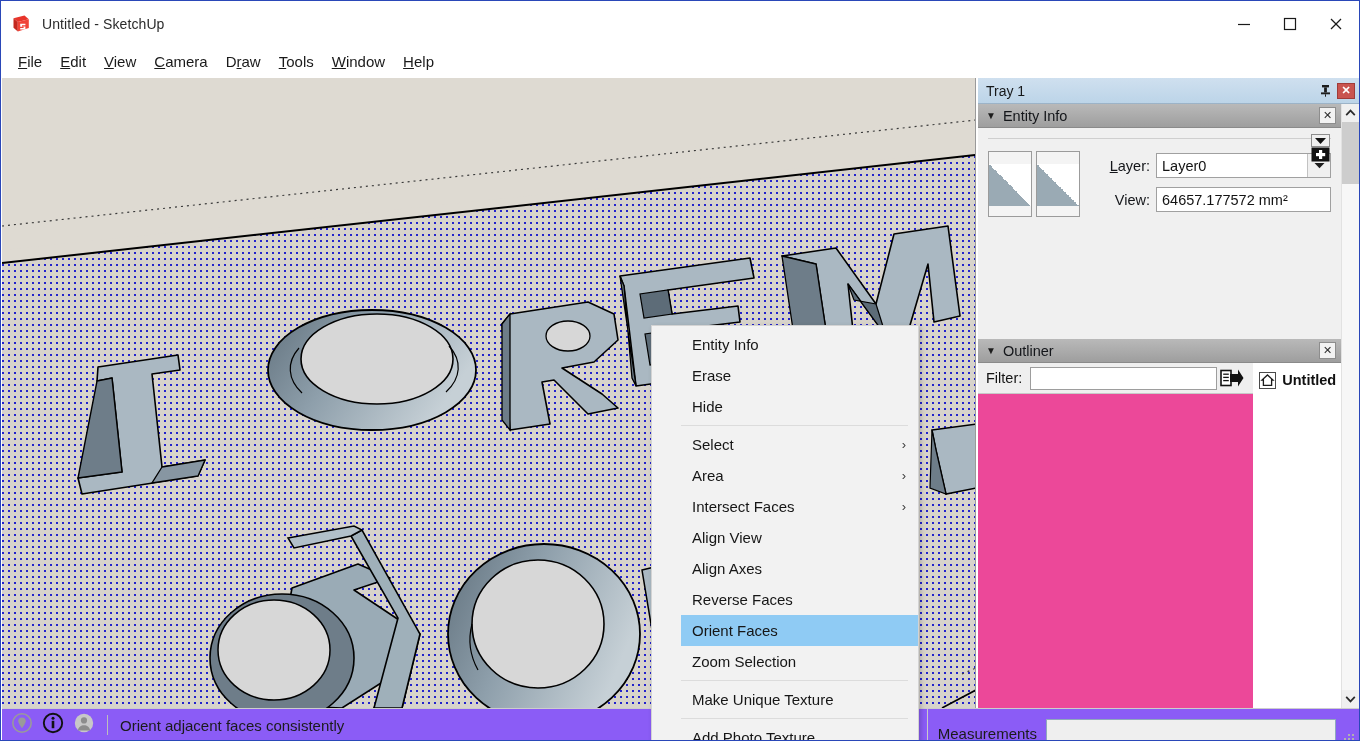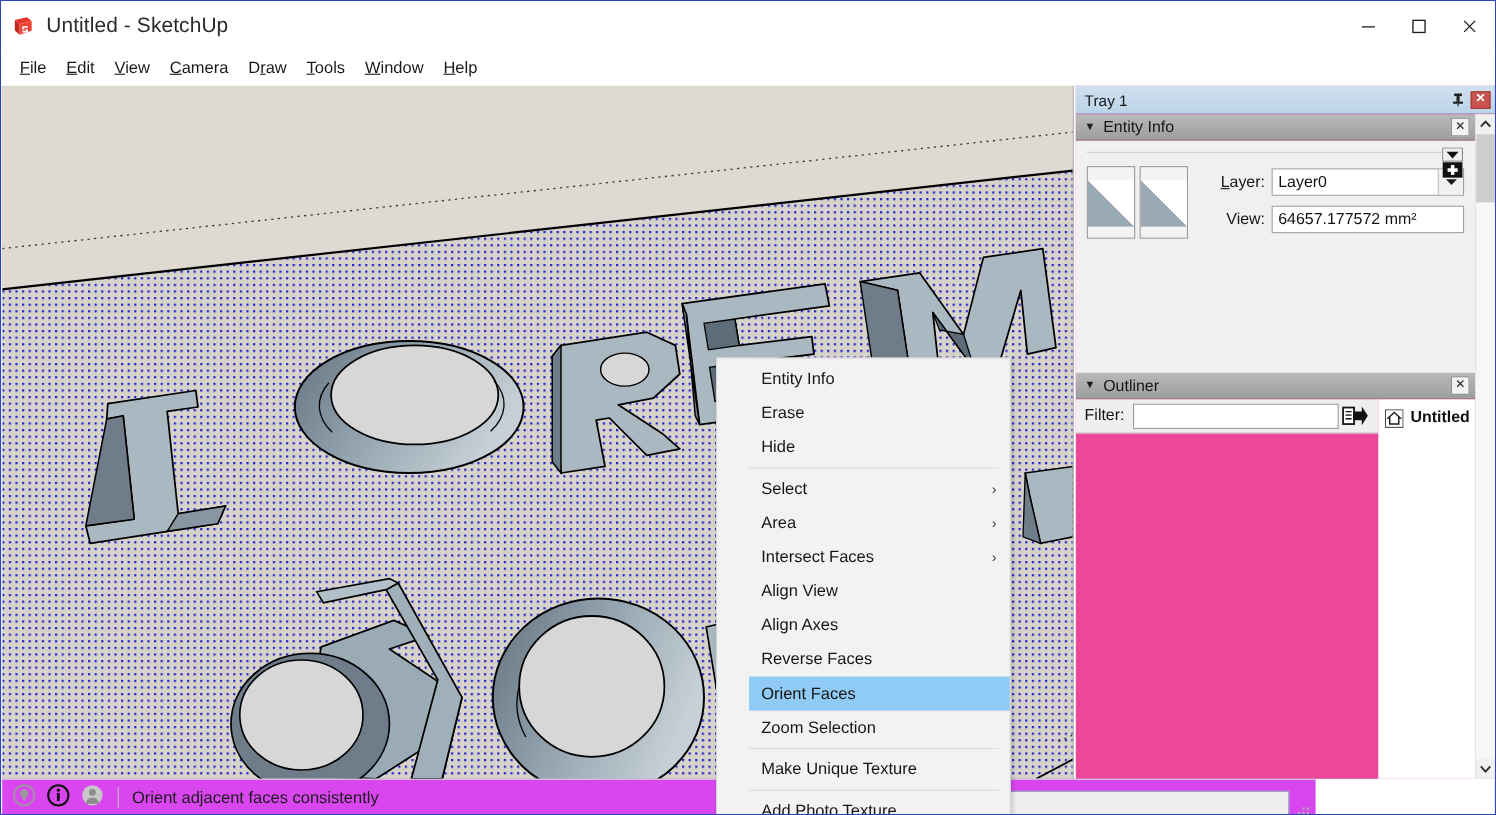--- a/index.html
+++ b/index.html
@@ -23,21 +23,21 @@
     width: 1358px; height: 45px;
     background: #ffffff;
     display: flex; align-items: center;
   }
   .app-icon {
     width: 22px; height: 22px; margin-left: 9px; margin-right: 10px;
     position: relative; flex: 0 0 auto;
   }
   .app-icon svg { display: block; }
   .title-text {
-    font-size: 19px; color: #2b2b2b; letter-spacing: 0.1px;
+    font-size: 14px; color: #2b2b2b; letter-spacing: 0.1px;
     white-space: nowrap;
   }
   .win-controls {
     margin-left: auto; display: flex; height: 45px;
   }
   .win-btn {
     width: 46px; height: 45px;
     display: flex; align-items: center; justify-content: center;
   }
   .win-glyph { display: block; }
@@ -245,22 +245,22 @@
   .ctx-item .sub-arrow { margin-left: auto; font-size: 13px; color: #3c3c3c; }
   .ctx-sep { height: 1px; background: #dcdcdc; margin: 3px 10px 3px 10px; }
   .ctx-leftrail {
     position: absolute; left: 0; top: 0; bottom: 0; width: 29px;
     background: #f2f2f2;
   }
 
   
   .statusbar {
     position: absolute; left: 1px; top: 707px;
-    width: 1194px; height: 33px;
-    background: #d946ef;
+    width: 1358px; height: 33px;
+    background: #8b5cf6;
     border-top: 1px solid #cdcdcd;
     display: flex; align-items: center;
   }
   .sb-icons { display: flex; align-items: center; gap: 9px; padding-left: 9px; }
   .sb-divider { width: 1px; height: 20px; background: #bdbdbd; margin: 0 12px; }
   .status-text { font-size: 15px; color: #1b1b1b; white-space: nowrap; }
   .meas-wrap { margin-left: auto; display: flex; align-items: flex-end; padding-right: 4px; }
   .meas-label { font-size: 15px; color: #1b1b1b; margin-right: 9px; white-space: nowrap; }
   .meas-input {
     width: 290px; height: 23px;

